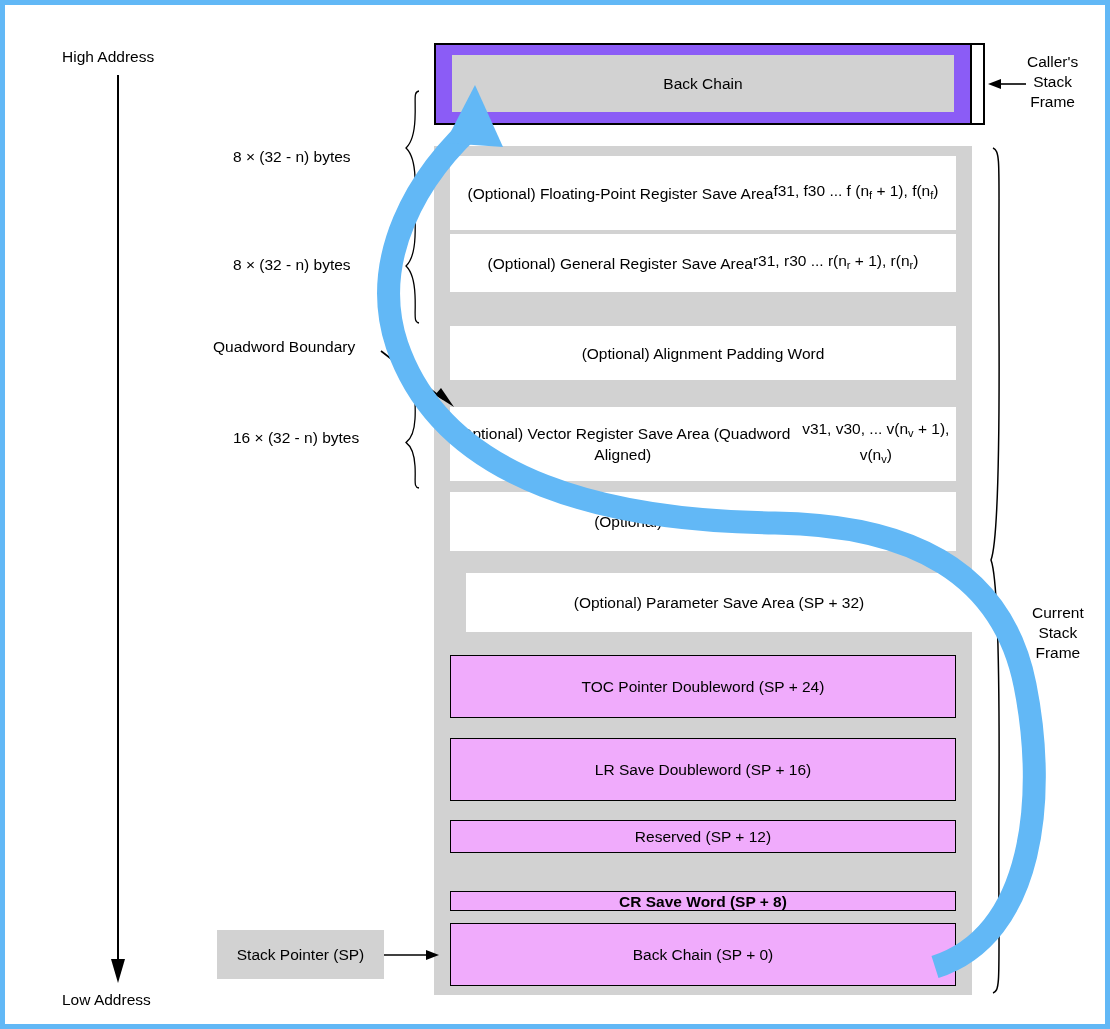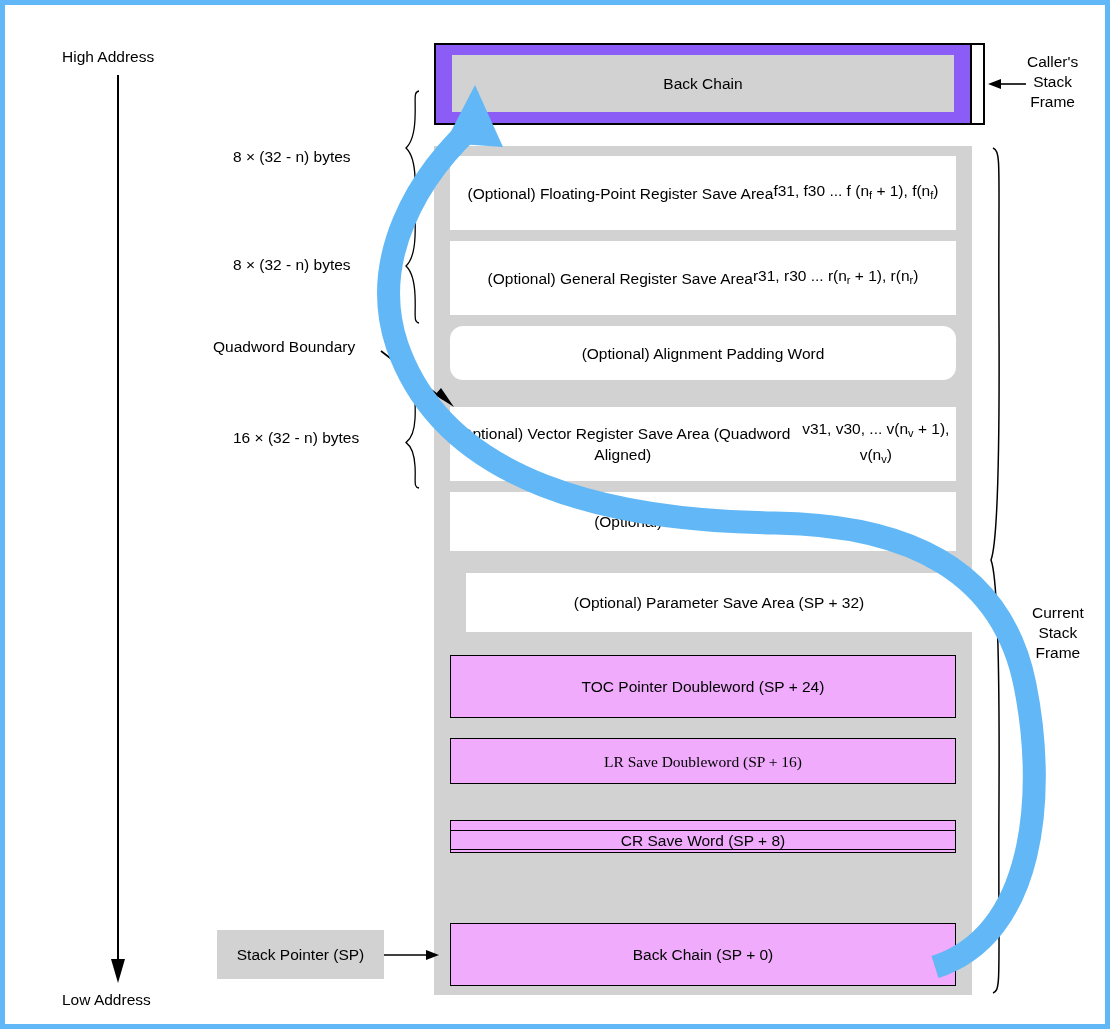--- a/index.html
+++ b/index.html
@@ -217,47 +217,47 @@
     <span>Stack</span><br>
     <span>Frame</span>
   </div>
 
   <div id="current-frame-panel">
 
   <div class="row white" style="top: 10px; height: 74px;">
         <span>(Optional) Floating-Point Register Save Area</span>
         <span class="l2"><span>f31, f30 ... f (n</span><span class="sub">f</span><span> + 1), f(n</span><span class="sub">f</span><span>)</span></span>
       </div>
-      <div class="row white" style="top: 95px; height: 74px;">
+      <div class="row white" style="top: 88px; height: 58px;">
         <span>(Optional) General Register Save Area</span>
         <span class="l2"><span>r31, r30 ... r(n</span><span class="sub">r</span><span> + 1), r(n</span><span class="sub">r</span><span>)</span></span>
       </div>
-      <div class="row white" style="top: 180px; height: 54px; border-radius: 13px;">
+      <div class="row white" style="top: 180px; height: 54px;">
         <span>(Optional) Alignment Padding Word</span>
       </div>
       <div class="row white" style="top: 261px; height: 74px;">
         <span>(Optional) Vector Register Save Area (Quadword Aligned)</span>
         <span class="l2"><span>v31, v30, ... v(n</span><span class="sub">v</span><span> + 1), v(n</span><span class="sub">v</span><span>)</span></span>
       </div>
       <div class="row white" style="top: 346px; height: 59px;">
         <span>(Optional) Local Variable Space</span>
       </div>
       <div class="row white" style="top: 427px; height: 59px; margin-left: 16px;">
         <span>(Optional) Parameter Save Area (SP + 32)</span>
       </div>
       <div class="row gray" style="top: 509px; height: 63px;">
         <span>TOC Pointer Doubleword (SP + 24)</span>
       </div>
-      <div class="row gray" style="top: 592px; height: 46px; font-family: Liberation Serif, serif;">
+      <div class="row gray" style="top: 592px; height: 63px;">
         <span>LR Save Doubleword (SP + 16)</span>
       </div>
       <div class="row gray" style="top: 674px; height: 33px;">
         <span>Reserved (SP + 12)</span>
       </div>
-      <div class="row gray" style="top: 684px; height: 20px;">
+      <div class="row gray" style="top: 745px; height: 20px; font-weight: bold;">
         <span>CR Save Word (SP + 8)</span>
       </div>
       <div class="row gray" style="top: 777px; height: 63px;">
         <span>Back Chain (SP + 0)</span>
       </div>
     </div>
 
   <svg id="brace-current" viewBox="0 0 22 849" preserveAspectRatio="none">
     <path d="M3 2 C12 6 8 20 9 180 C10 380 4 406 1 414 C4 422 10 450 9 650 C8 830 12 844 3 847" fill="none" stroke="#000" stroke-width="1.5"></path>
   </svg>

